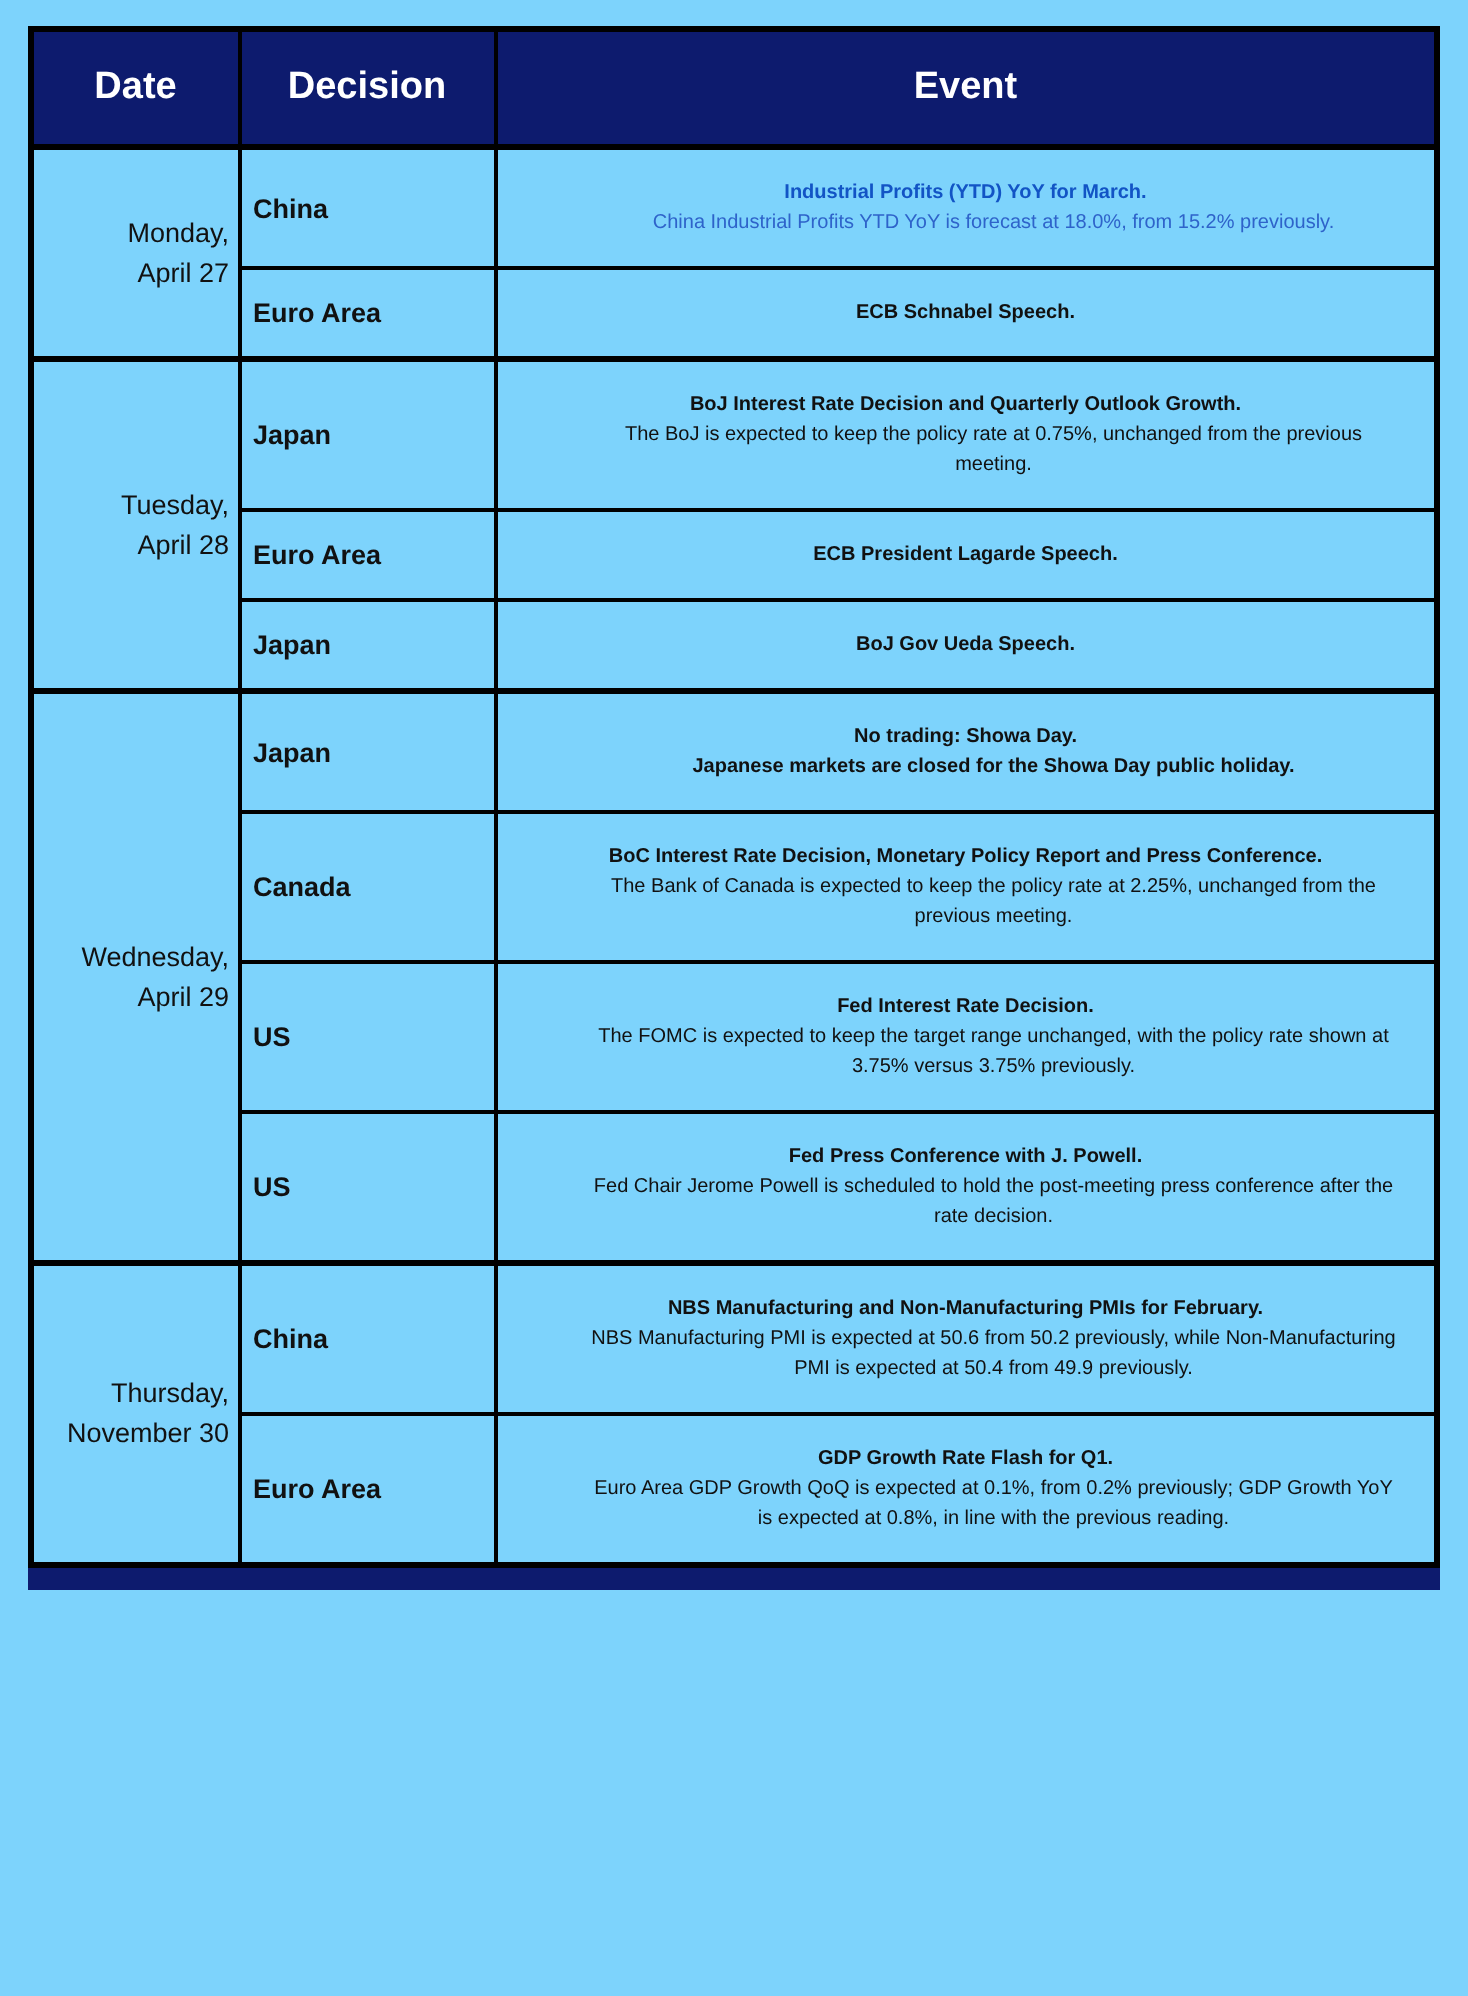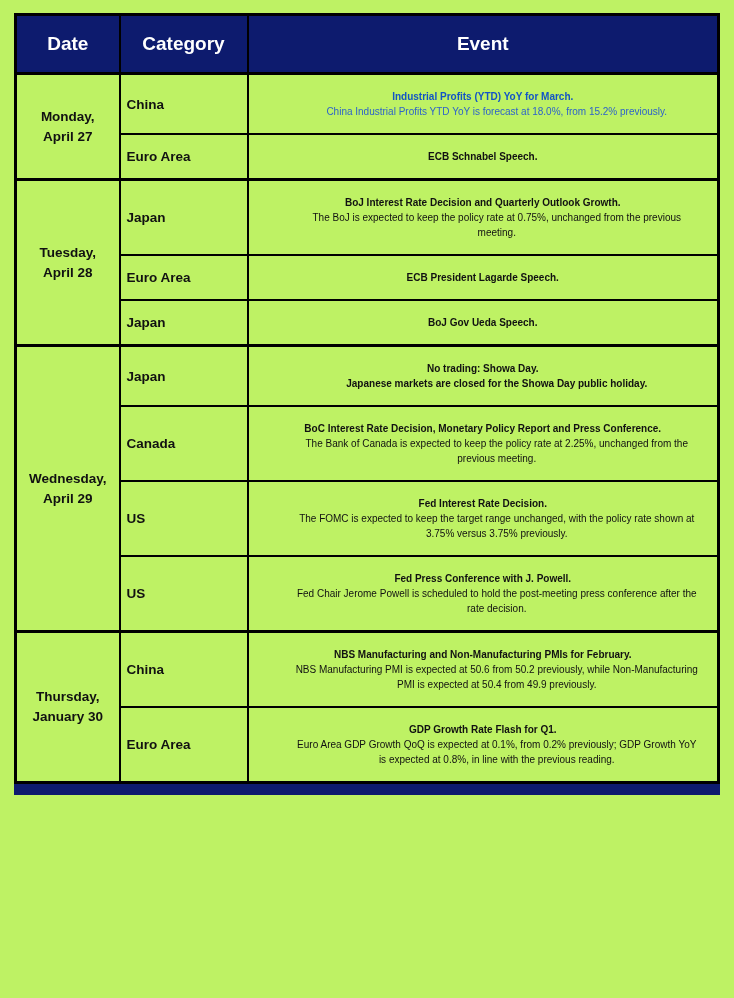--- a/index.html
+++ b/index.html
@@ -3,38 +3,38 @@
 <meta charset="utf-8">
 <style>
   :root{
     --navy:#0D1B6E;
     --hl-title:#1254C5;
     --hl-desc:#2E63CA;
   }
   *{box-sizing:border-box;}
   html,body{margin:0;padding:0;background:#ffffff;}
   body{font-family:"Liberation Sans","DejaVu Sans",sans-serif;color:#111;}
-  .page{width:734px;height:998px;padding:13px 14px 0 14px;background:#bef264;}
+  .page{width:734px;height:998px;padding:13px 14px 0 14px;background:#7dd3fc;}
   table.calendar{width:100%;border-collapse:collapse;table-layout:fixed;border:3px solid #000;}
   col.c-date{width:104px;}
   col.c-cat{width:128px;}
   thead th{
     background:var(--navy);
     color:#fff;
     font-weight:bold;
     font-size:19px;
     padding:17px 6px;
     border:2px solid #000;
     text-align:center;
   }
   tbody.day-group{border-top:3px solid #000;}
   td{border:2px solid #000;vertical-align:middle;}
   td.date-cell{
-    text-align:center;
-    font-weight:bold;
+    text-align:right;
+    font-weight:normal;
     font-size:13.5px;
     line-height:1.45;
     padding:8px 4px;
   }
   td.cat-cell{
     font-weight:bold;
     font-size:13.5px;
     padding:8px 6px;
   }
   td.event-cell{
@@ -60,21 +60,21 @@
 <div class="page">
   <table class="calendar">
     <colgroup>
       <col class="c-date">
       <col class="c-cat">
       <col class="c-event">
     </colgroup>
     <thead>
       <tr>
         <th>Date</th>
-        <th>Category</th>
+        <th>Decision</th>
         <th>Event</th>
       </tr>
     </thead>
   <tbody class="day-group">
         <tr>
           <td class="date-cell" rowspan="2">
             <div>Monday,</div>
             <div>April 27</div>
           </td>
           <td class="cat-cell">China</td>
@@ -146,21 +146,21 @@
           <td class="event-cell">
             <div class="ev-title">Fed Press Conference with J. Powell.</div>
             <div class="ev-desc">Fed Chair Jerome Powell is scheduled to hold the post-meeting press conference after the rate decision.</div>
           </td>
         </tr>
       </tbody>
       <tbody class="day-group">
         <tr>
           <td class="date-cell" rowspan="2">
             <div>Thursday,</div>
-            <div>January 30</div>
+            <div>November 30</div>
           </td>
           <td class="cat-cell">China</td>
           <td class="event-cell">
             <div class="ev-title">NBS Manufacturing and Non-Manufacturing PMIs for February.</div>
             <div class="ev-desc">NBS Manufacturing PMI is expected at 50.6 from 50.2 previously, while Non-Manufacturing PMI is expected at 50.4 from 49.9 previously.</div>
           </td>
         </tr>
         <tr>
           <td class="cat-cell">Euro Area</td>
           <td class="event-cell">

